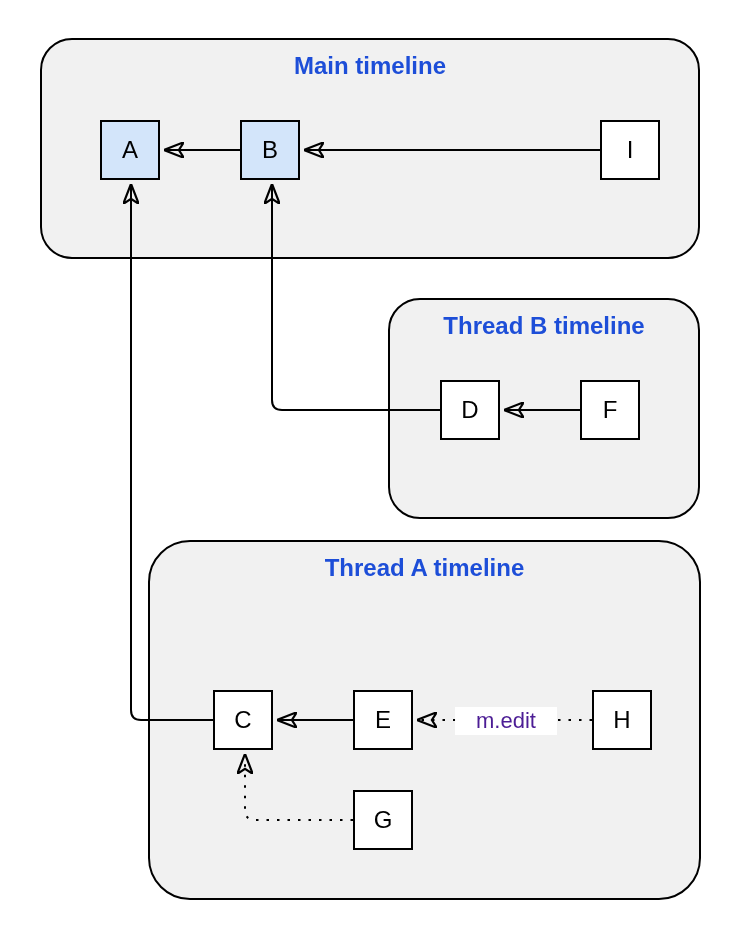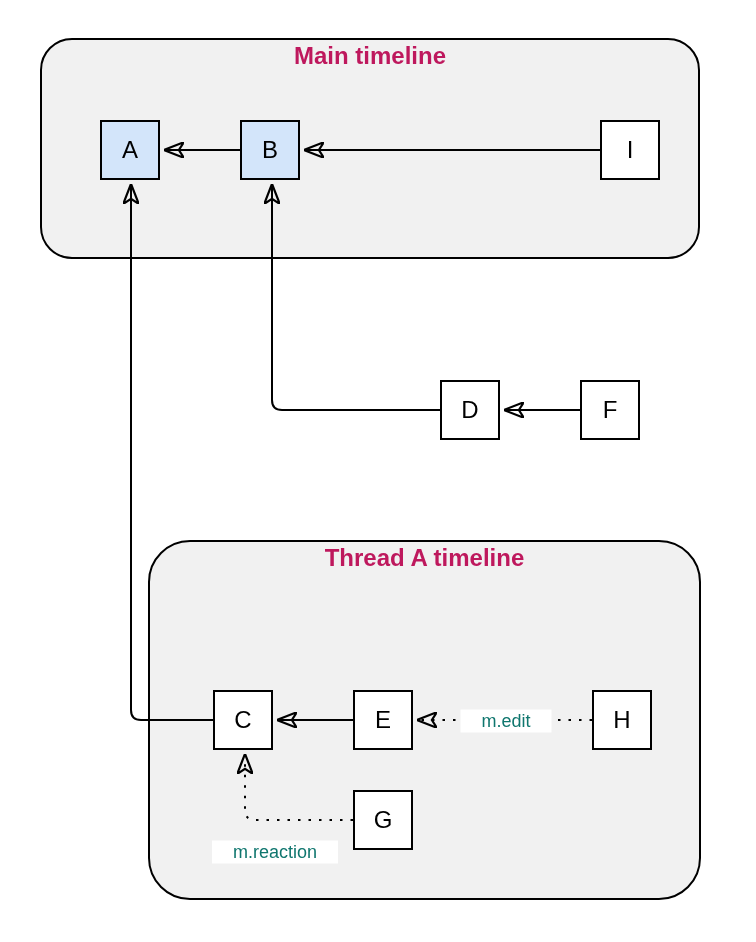--- a/index.html
+++ b/index.html
@@ -23,24 +23,24 @@
     overflow: hidden;
   }
   .container-box {
     position: absolute;
     background: var(--container-fill);
     border: 2px solid var(--stroke);
     border-radius: 32px;
   }
   .box-title {
     text-align: center;
-    padding-top: 2px;
+    padding-top: 12px;
     font-size: 24px;
     font-weight: 700;
-    color: #be185d;
+    color: #1d4ed8;
     letter-spacing: 0;
   }
   .edges-layer {
     position: absolute;
     left: 0; top: 0;
     width: 756px;
     height: 942px;
     pointer-events: none;
   }
   .edges-layer path {
@@ -63,35 +63,38 @@
     font-size: 24px;
     color: #000;
   }
   .node.highlight {
     background: var(--highlight-fill);
   }
   .edge-label {
     position: absolute;
     transform: translate(-50%, -50%);
     background: var(--label-bg);
-    font-size: 18px;
-    color: #0f766e;
+    font-size: 22px;
+    color: #4c1d95;
     padding: 1px 21px;
     white-space: nowrap;
   }
 </style>
 </head>
 <body>
 
 <div class="canvas">
 
   <div class="container-box" style="left:40px; top:38px; width:660px; height:221px;">
     <div class="box-title">Main timeline</div>
   </div>
 
+  <div class="container-box" style="left:388px; top:298px; width:312px; height:221px;">
+    <div class="box-title">Thread B timeline</div>
+  </div>
 
   <div class="container-box" style="left:148px; top:540px; width:553px; height:360px; border-radius:42px;">
     <div class="box-title">Thread A timeline</div>
   </div>
 
   <svg class="edges-layer" viewBox="0 0 756 942">
     <defs>
       <marker id="arrow" markerUnits="userSpaceOnUse" markerWidth="20" markerHeight="16" viewBox="0 0 18 14" refX="17" refY="7" orient="auto">
         <path d="M 0 0 L 18 7 L 0 14 L 4.5 7 Z" fill="#000" stroke="none"></path>
       </marker>
@@ -136,15 +139,14 @@
     <span>E</span>
   </div>
   <div class="node" style="left:592px; top:690px;">
     <span>H</span>
   </div>
   <div class="node" style="left:353px; top:790px;">
     <span>G</span>
   </div>
 
   <div class="edge-label" style="left:506px; top:721px;">m.edit</div>
-  <div class="edge-label" style="left:275px; top:852px;">m.reaction</div>
 
 </div>
 
 </body></html>

